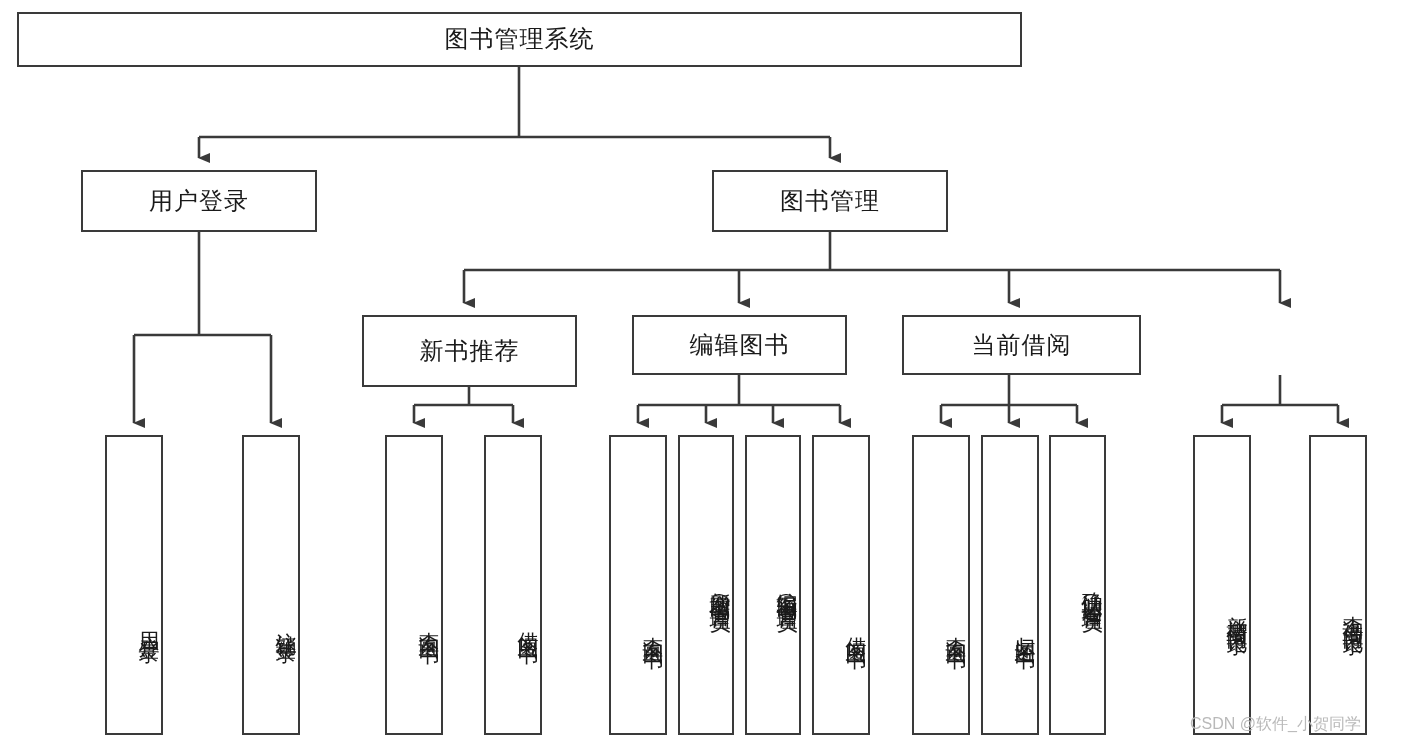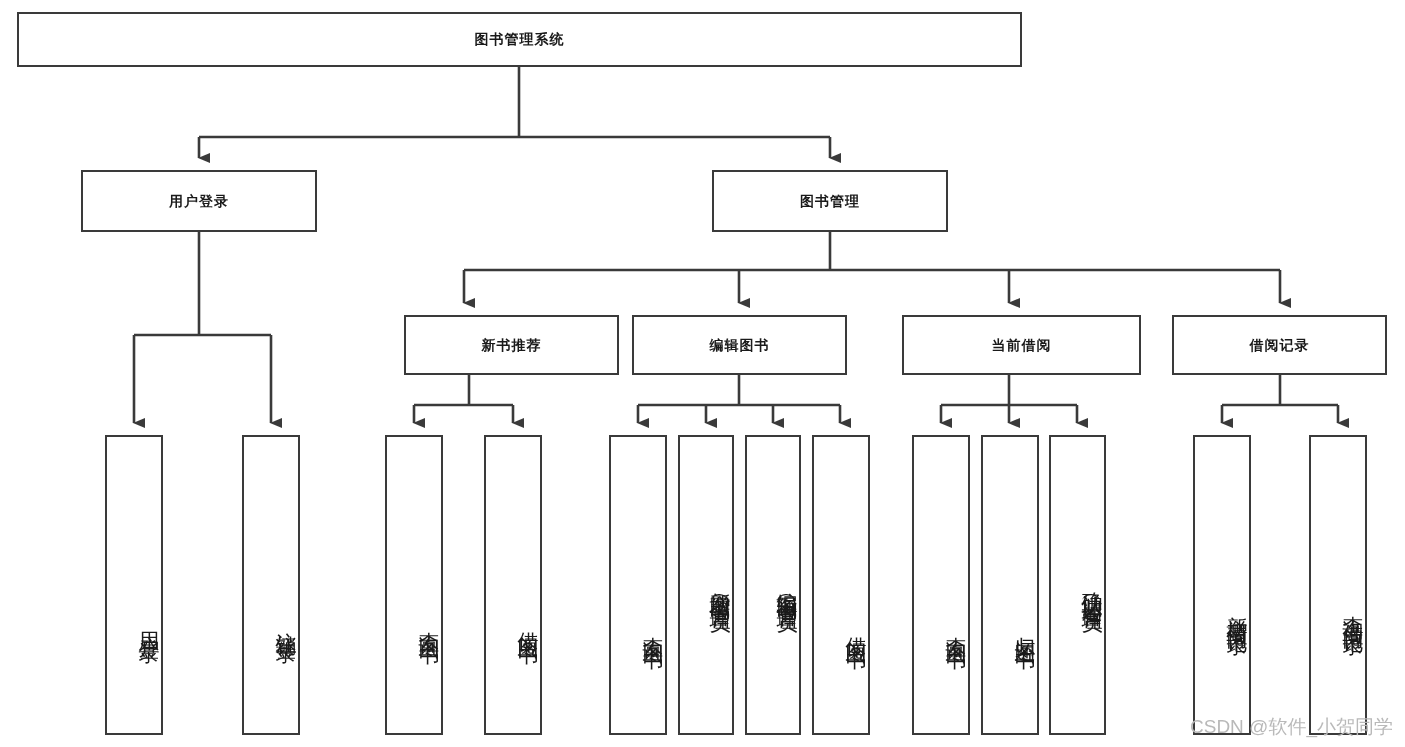--- a/index.html
+++ b/index.html
@@ -29,24 +29,23 @@
     position: absolute;
     box-sizing: border-box;
     border: 2px solid #3a3a3a;
     background: #ffffff;
     display: flex;
     align-items: center;
     justify-content: center;
     color: #1a1a1a;
   }
   .node.horiz {
-    font-size: 14px;
+    font-size: 24px;
     letter-spacing: 1px;
     line-height: 1.2;
-    font-weight: bold;
   }
   .node.vert {
     writing-mode: vertical-rl;
     text-orientation: upright;
     font-size: 21px;
     letter-spacing: 4px;
     line-height: 1.15;
     align-items: flex-start;
     justify-content: center;
     padding-top: 6px;
@@ -66,21 +65,21 @@
   .node.vert.mid2 .label {
     margin-top: 80px;
   }
   .node.vert.mid3 .label {
     margin-top: 45px;
   }
   .watermark {
     position: absolute;
     left: 1190px;
     top: 714px;
-    font-size: 19px;
+    font-size: 16px;
     color: #b9b9b9;
     white-space: nowrap;
     letter-spacing: 0px;
   }
 </style>
 </head>
 <body>
 
 <div id="diagram">
 
@@ -138,32 +137,29 @@
     <span class="label">图书管理系统</span>
   </div>
 
   <div class="node horiz" style="left:81px; top:170px; width:236px; height:62px;">
     <span class="label">用户登录</span>
   </div>
   <div class="node horiz" style="left:712px; top:170px; width:236px; height:62px;">
     <span class="label">图书管理</span>
   </div>
 
-  <div class="node horiz" style="left:362px; top:315px; width:215px; height:60px;margin-left:42px;">
+  <div class="node horiz" style="left:362px; top:315px; width:215px; height:72px;">
     <span class="label">新书推荐</span>
   </div>
   <div class="node horiz" style="left:632px; top:315px; width:215px; height:60px;">
     <span class="label">编辑图书</span>
   </div>
   <div class="node horiz" style="left:902px; top:315px; width:239px; height:60px;">
     <span class="label">当前借阅</span>
   </div>
-  <div class="node horiz" style="left:1172px; top:315px; width:215px; height:60px;">
-    <span class="label">借阅记录</span>
-  </div>
 
   <div class="node vert mid" style="left:105px; top:435px; width:58px; height:300px;">
     <span class="label">用户登录</span>
   </div>
   <div class="node vert mid" style="left:242px; top:435px; width:58px; height:300px;">
     <span class="label">注销登录</span>
   </div>
 
   <div class="node vert mid" style="left:385px; top:435px; width:58px; height:300px;">
     <span class="label">查询图书</span>

